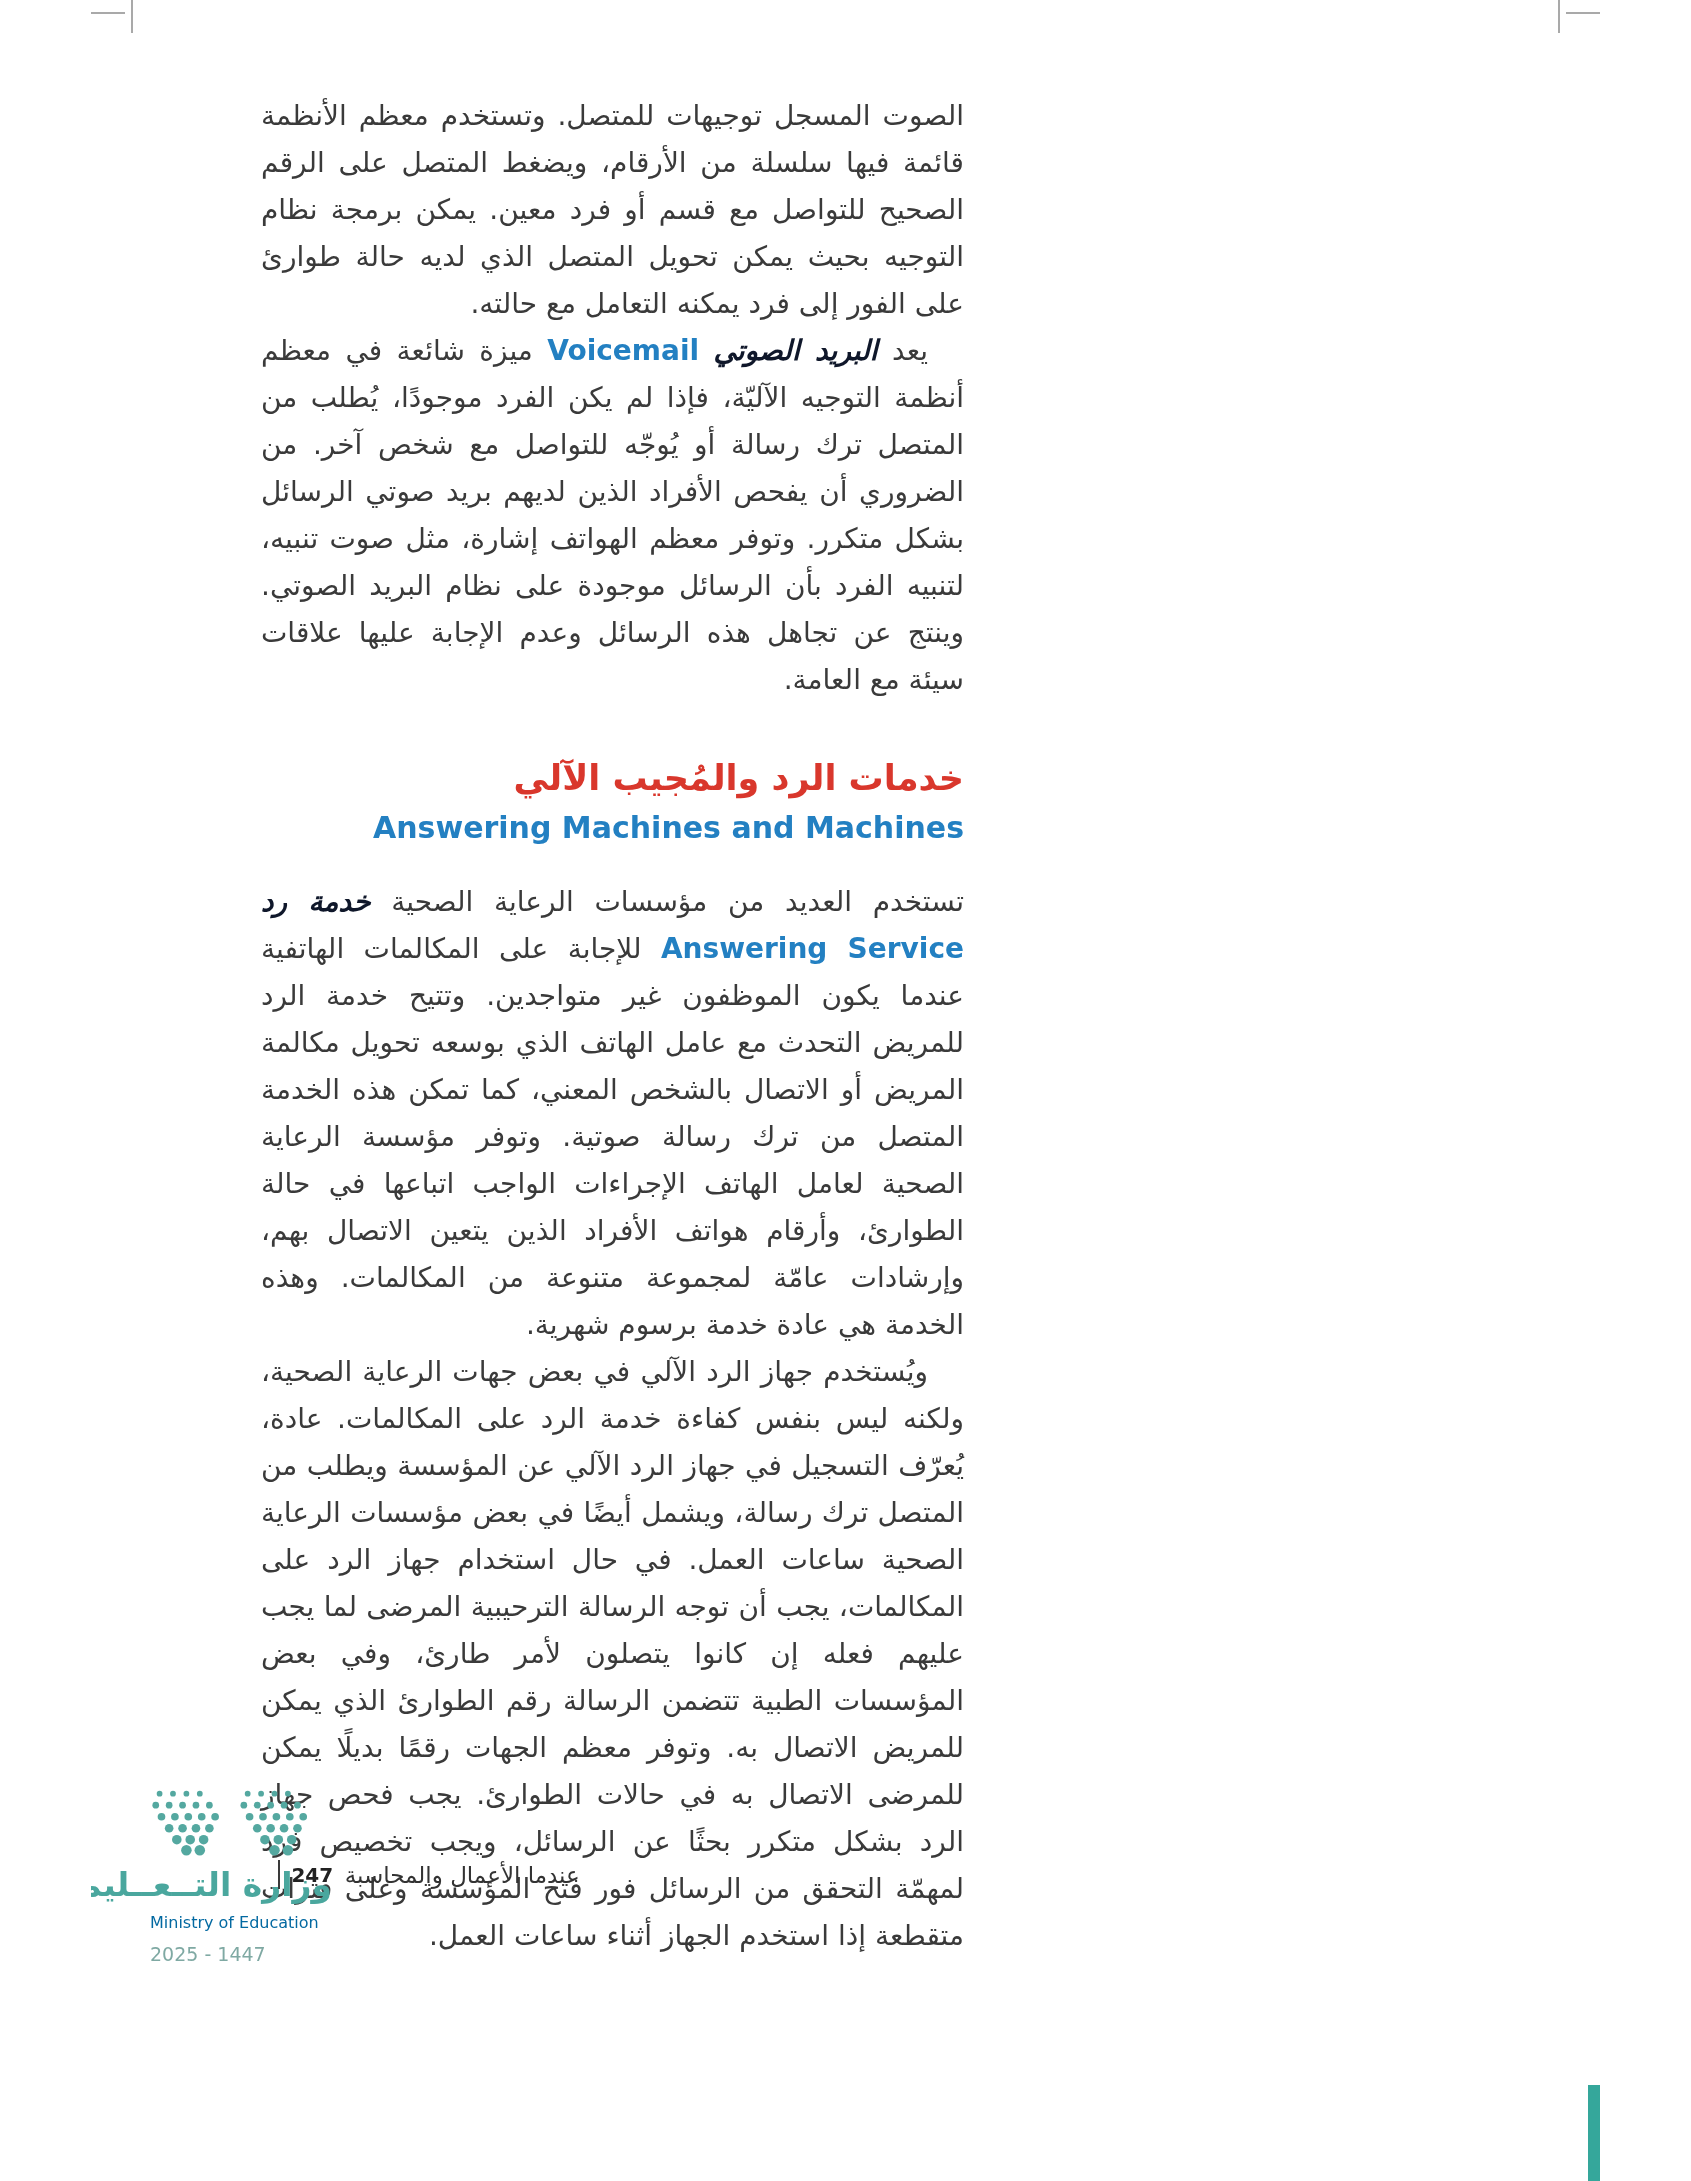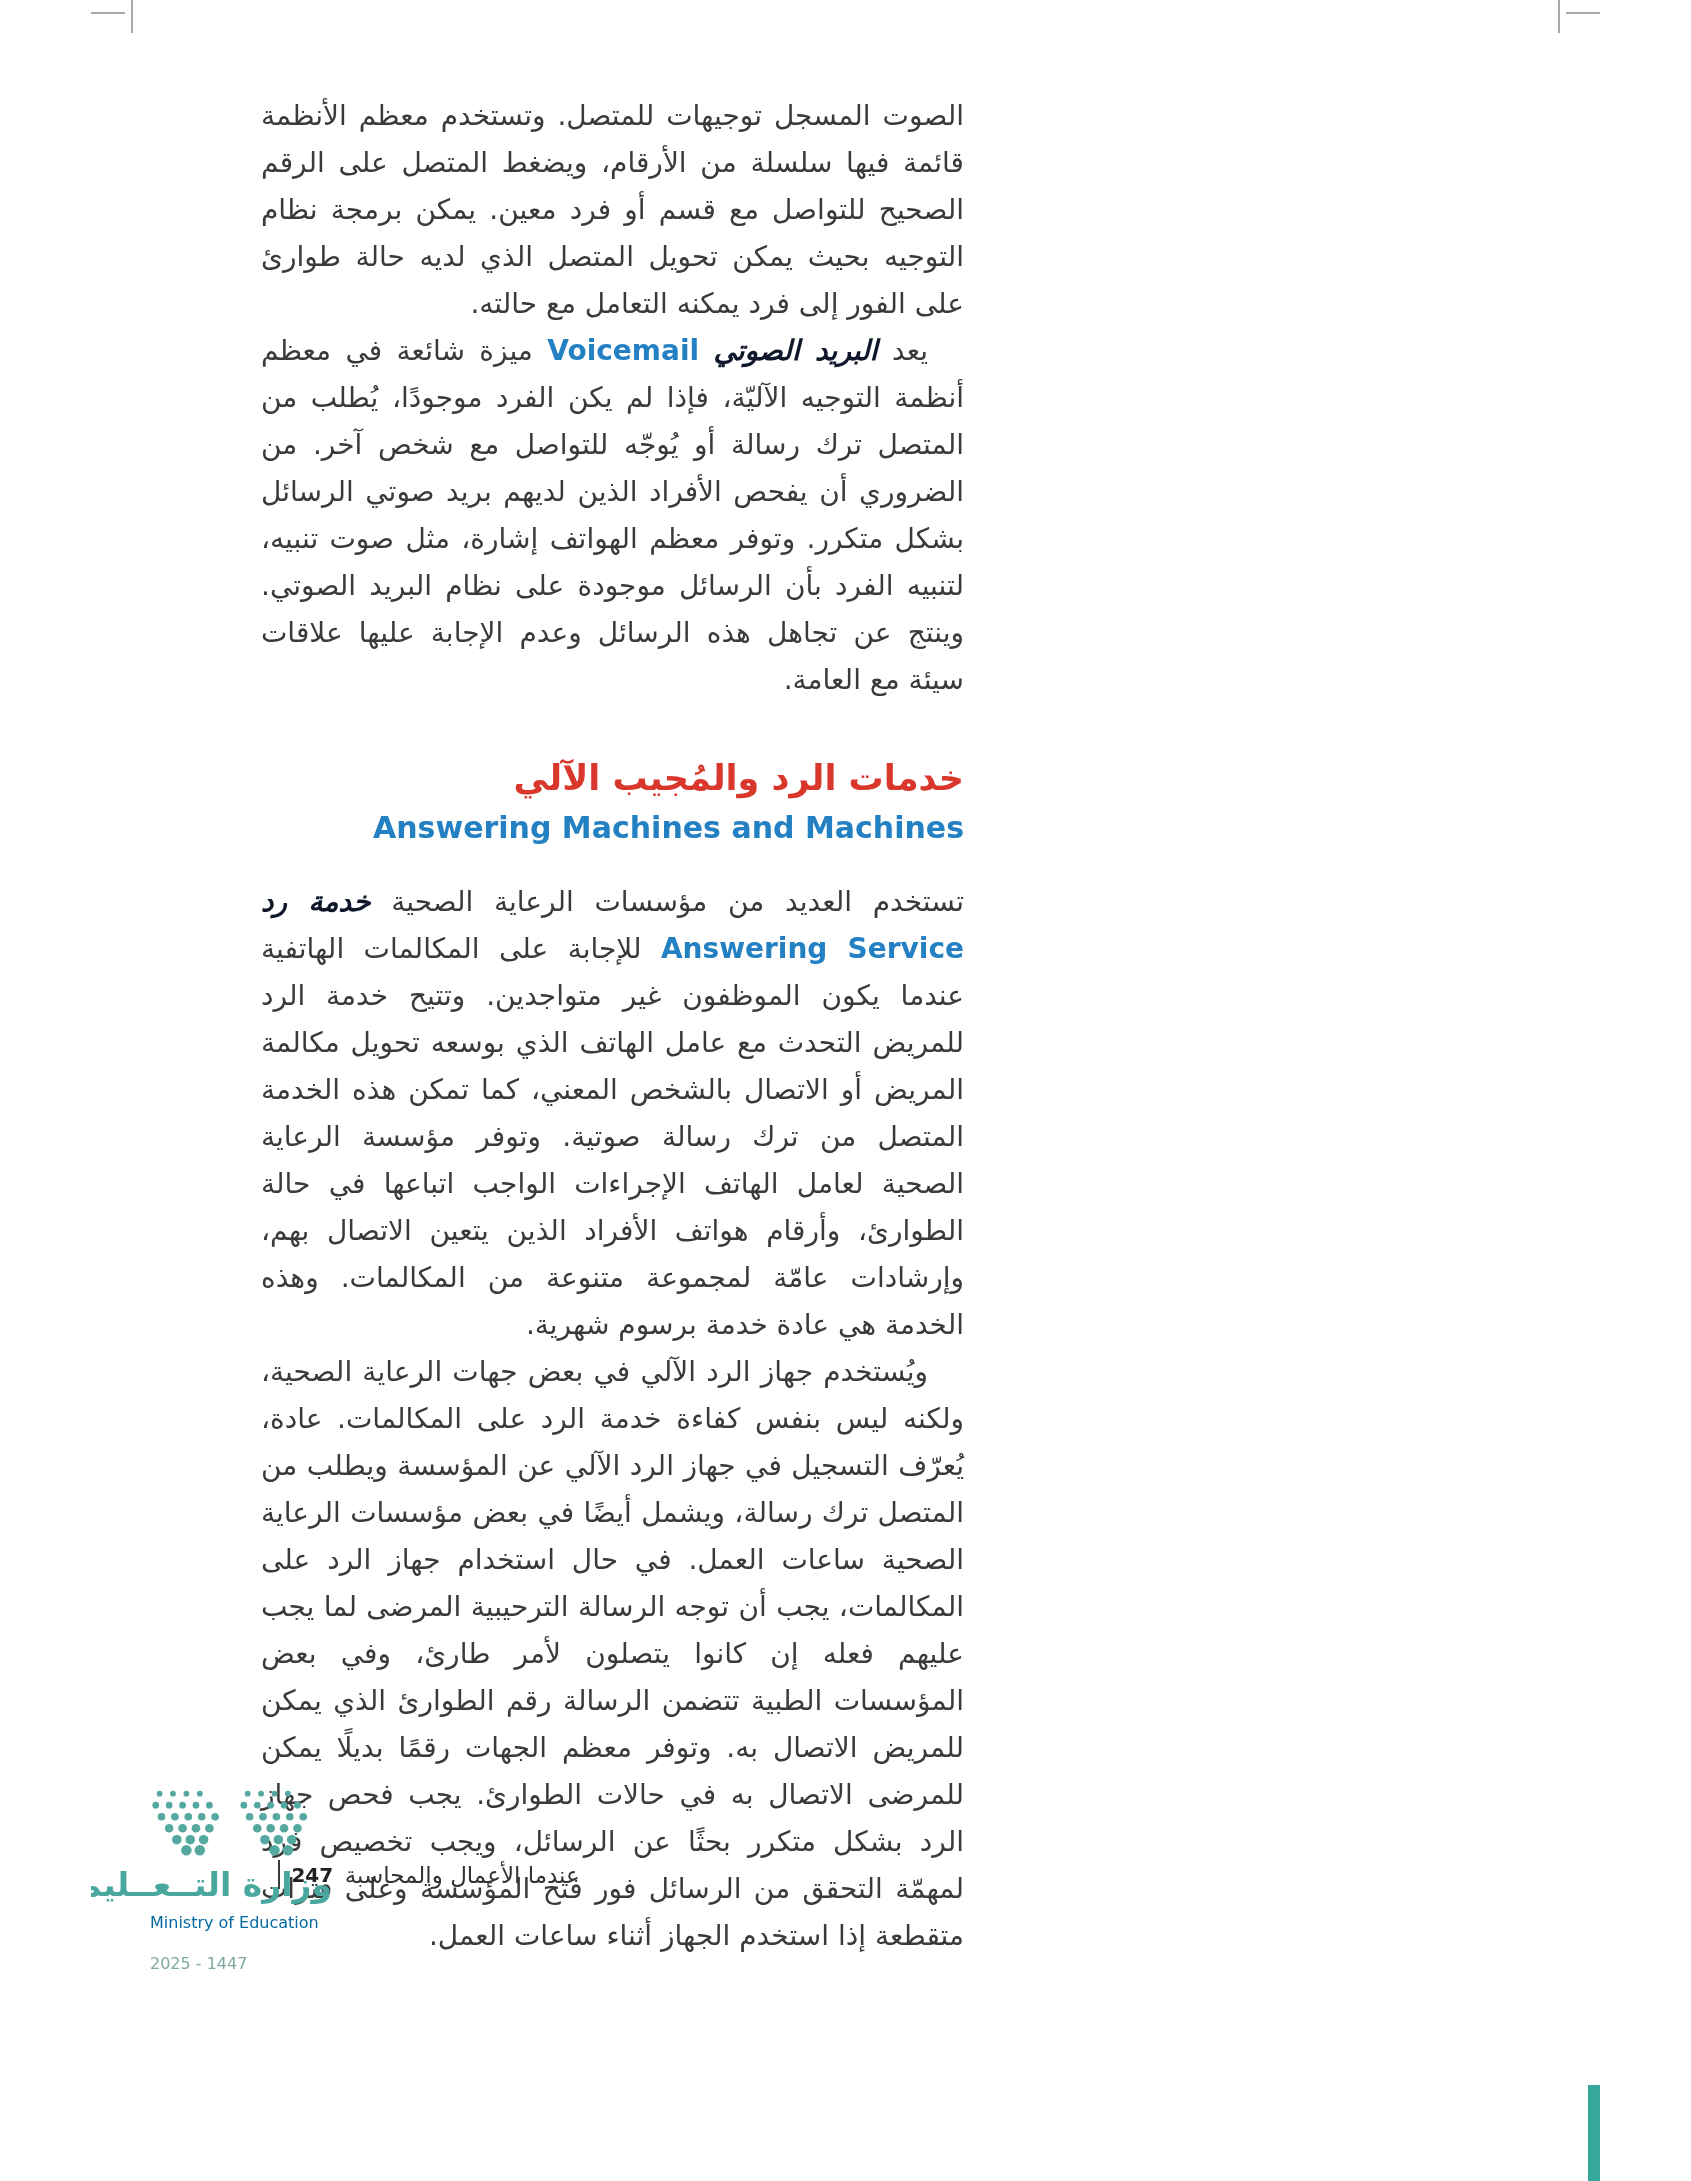--- a/index.html
+++ b/index.html
@@ -76,23 +76,23 @@
     direction: rtl;
     white-space: nowrap;
   }
   .footer-logo .ministry-en {
     font-size: 16px;
     color: #0369a1;
     margin-top: 9.6px;
     white-space: nowrap;
   }
   .footer-logo .years {
-    font-size: 16px;
+    font-size: 19px;
     color: #7fa9a3;
-    margin-top: 22px;
+    margin-top: 11px;
     white-space: nowrap;
   }
 
   .series-line {
     position: absolute;
     left: 187px;
     top: 1860px;
     display: flex;
     align-items: center;
     gap: 11.5px;

